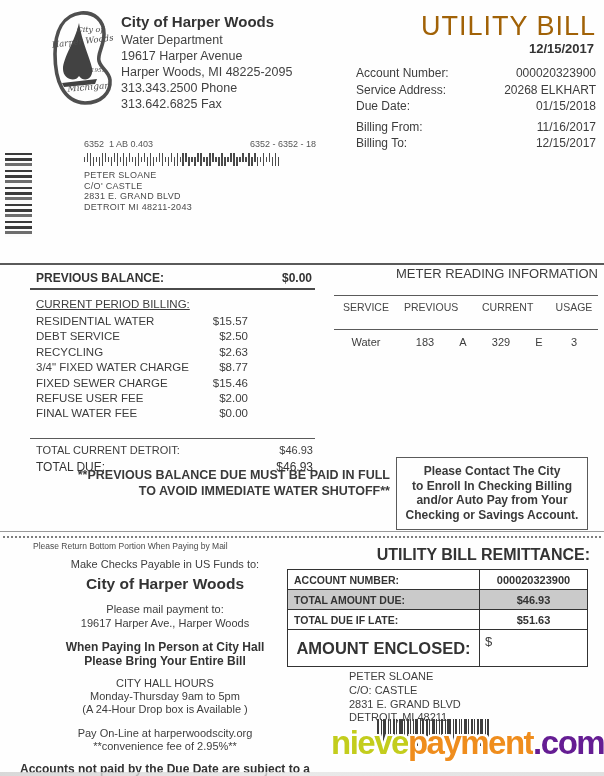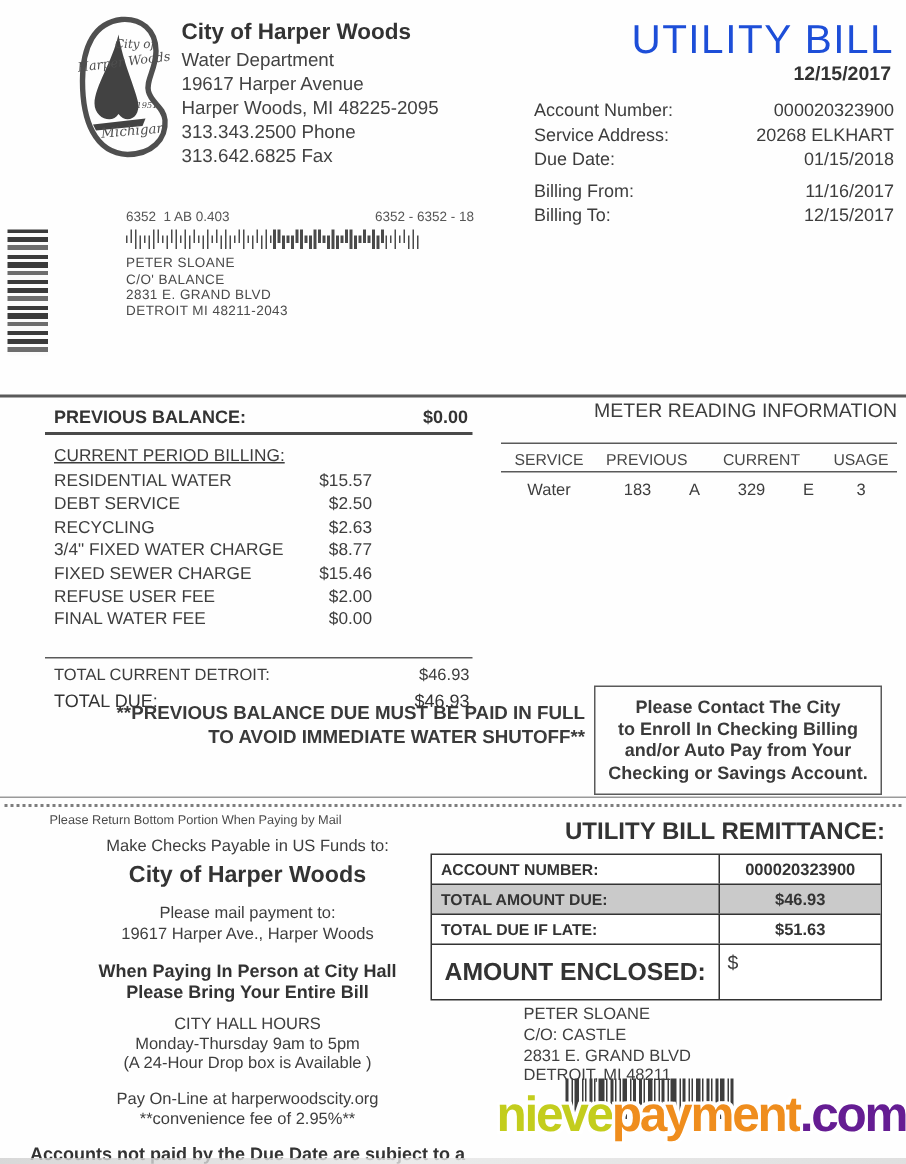--- a/index.html
+++ b/index.html
@@ -9,21 +9,21 @@
     background:#ffffff; color:#3d3d3d;
   }
   .page { position:relative; width:604px; height:776px; background:#fefefe; overflow:hidden; }
 
   
   .logo { position:absolute; left:50px; top:9px; width:66px; height:98px; }
   .company { position:absolute; left:121px; top:13px; }
   .company-name { font-size:15px; font-weight:bold; color:#333; margin-bottom:2px; }
   .company-line { font-size:12.5px; line-height:16px; color:#424242; }
   .bill-title { position:absolute; left:340px; right:8px; top:11px; text-align:right;
-    font-size:27px; color:#1d4ed8; letter-spacing:1px; }
+    font-size:27px; color:#a16207; letter-spacing:1px; }
   .bill-date { position:absolute; left:340px; right:10px; top:41px; text-align:right;
     font-size:13px; font-weight:bold; color:#333; }
   .bill-info { position:absolute; left:356px; top:65px; width:240px; }
   .info-row { display:flex; justify-content:space-between; font-size:12px; line-height:16.5px; color:#3d3d3d; }
   .info-row.gap-above { margin-top:4px; }
 
   
   .side-barcode { position:absolute; left:5px; top:153px; width:27px; height:84px;
     background:repeating-linear-gradient(to bottom,
       #3a3a3a 0 2.5px, #fbfbfb 2.5px 5px,
@@ -53,21 +53,21 @@
   .totals-rule { margin-top:16px; border-top:1.5px solid #5a5a5a; width:285px; }
   .tcb-row { display:flex; justify-content:space-between; font-size:11px; padding:5px 2px 0 6px; color:#3d3d3d; }
   .td-row { display:flex; justify-content:space-between; font-size:12px; font-weight:normal;
     color:#333; padding:4px 2px 0 6px; }
 
   
   .meter { position:absolute; left:334px; top:266px; width:264px; }
   .meter-title { text-align:right; font-size:13px; color:#3d3d3d; padding-bottom:14px;
     border-bottom:1.5px solid #5a5a5a; }
   .meter-head, .meter-row { display:grid; grid-template-columns:64px 54px 22px 54px 22px 48px; }
-  .meter-head { font-size:10.5px; color:#474747; padding:5px 0 1px; border-bottom:1.5px solid #5a5a5a; }
+  .meter-head { font-size:10.5px; color:#474747; padding:5px 0 16px; border-bottom:1.5px solid #5a5a5a; }
   .meter-head .h-service { grid-column:1; text-align:center; }
   .meter-head .h-previous { grid-column:2 / span 2; text-align:left; padding-left:6px; }
   .meter-head .h-current { grid-column:4 / span 2; text-align:left; padding-left:8px; }
   .meter-head .h-usage { grid-column:6; text-align:center; }
   .meter-row { font-size:11px; color:#3d3d3d; padding-top:6px; }
   .meter-row div { text-align:center; }
 
   
   .warning { position:absolute; left:30px; top:467px; width:360px; text-align:right;
     font-size:12.5px; font-weight:bold; line-height:16px; color:#3a3a3a; }
@@ -236,21 +236,21 @@
       <span class="b-T"></span>
       <span class="b-F"></span>
       <span class="b-T"></span>
       <span class="b-A"></span>
       <span class="b-D"></span>
       <span class="b-F"></span>
       <span class="b-D"></span>
     </div>
   <div class="mail-address">
     <div>PETER SLOANE</div>
-    <div>C/O' BALANCE</div>
+    <div>C/O' CASTLE</div>
     <div>2831 E. GRAND BLVD</div>
     <div>DETROIT MI  48211-2043</div>
   </div>
 
   <div class="top-rule"></div>
   <div class="bill-left">
     <div class="prev-row">
       <span>PREVIOUS BALANCE:</span>
       <span>$0.00</span>
     </div>

